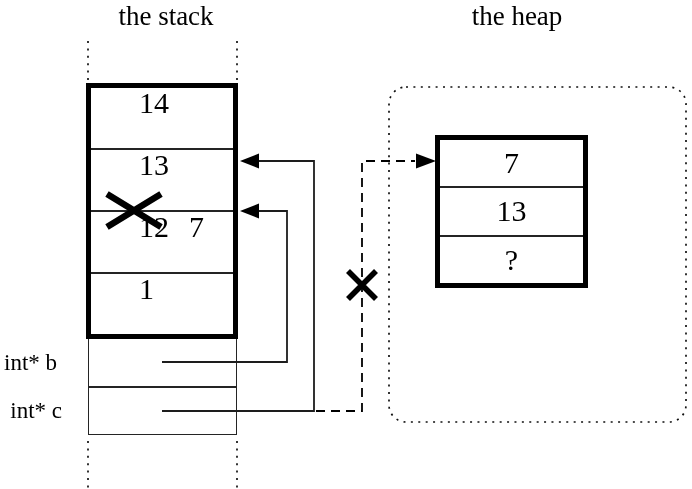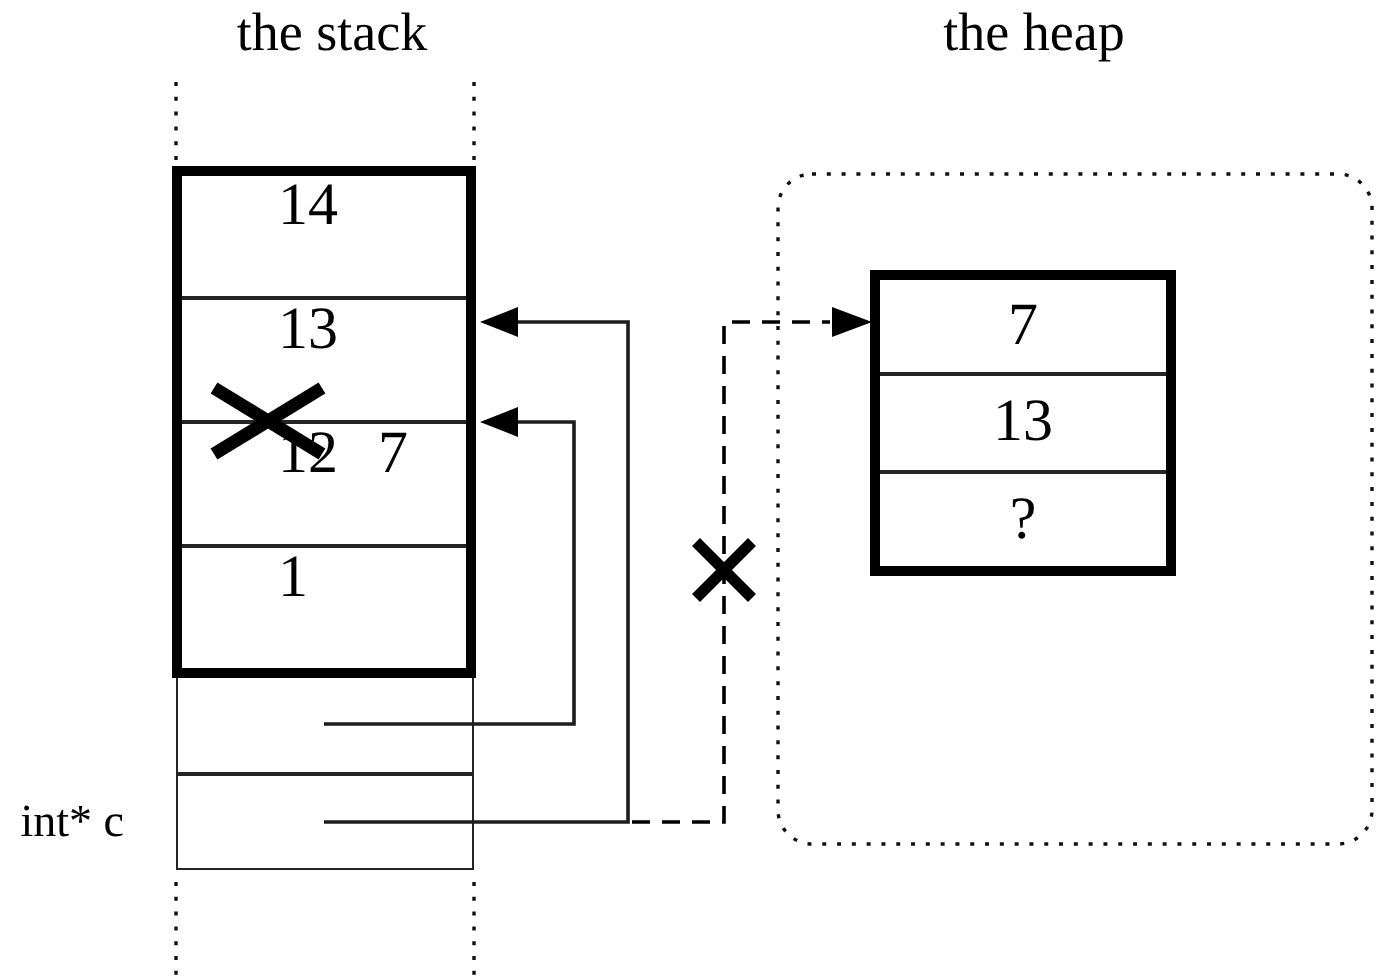--- a/index.html
+++ b/index.html
@@ -77,20 +77,21 @@
     <div class="cell">
       <span>1</span>
     </div>
   </div>
 
   <div class="pointer-cells">
     <div class="pcell"></div>
     <div class="pcell"></div>
   </div>
 
+  <div class="ptr-label b">int* b</div>
   <div class="ptr-label c">int* c</div>
 
   <div class="heap-box">
     <div class="cell">
       <span>7</span>
     </div>
     <div class="cell">
       <span>13</span>
     </div>
     <div class="cell">

